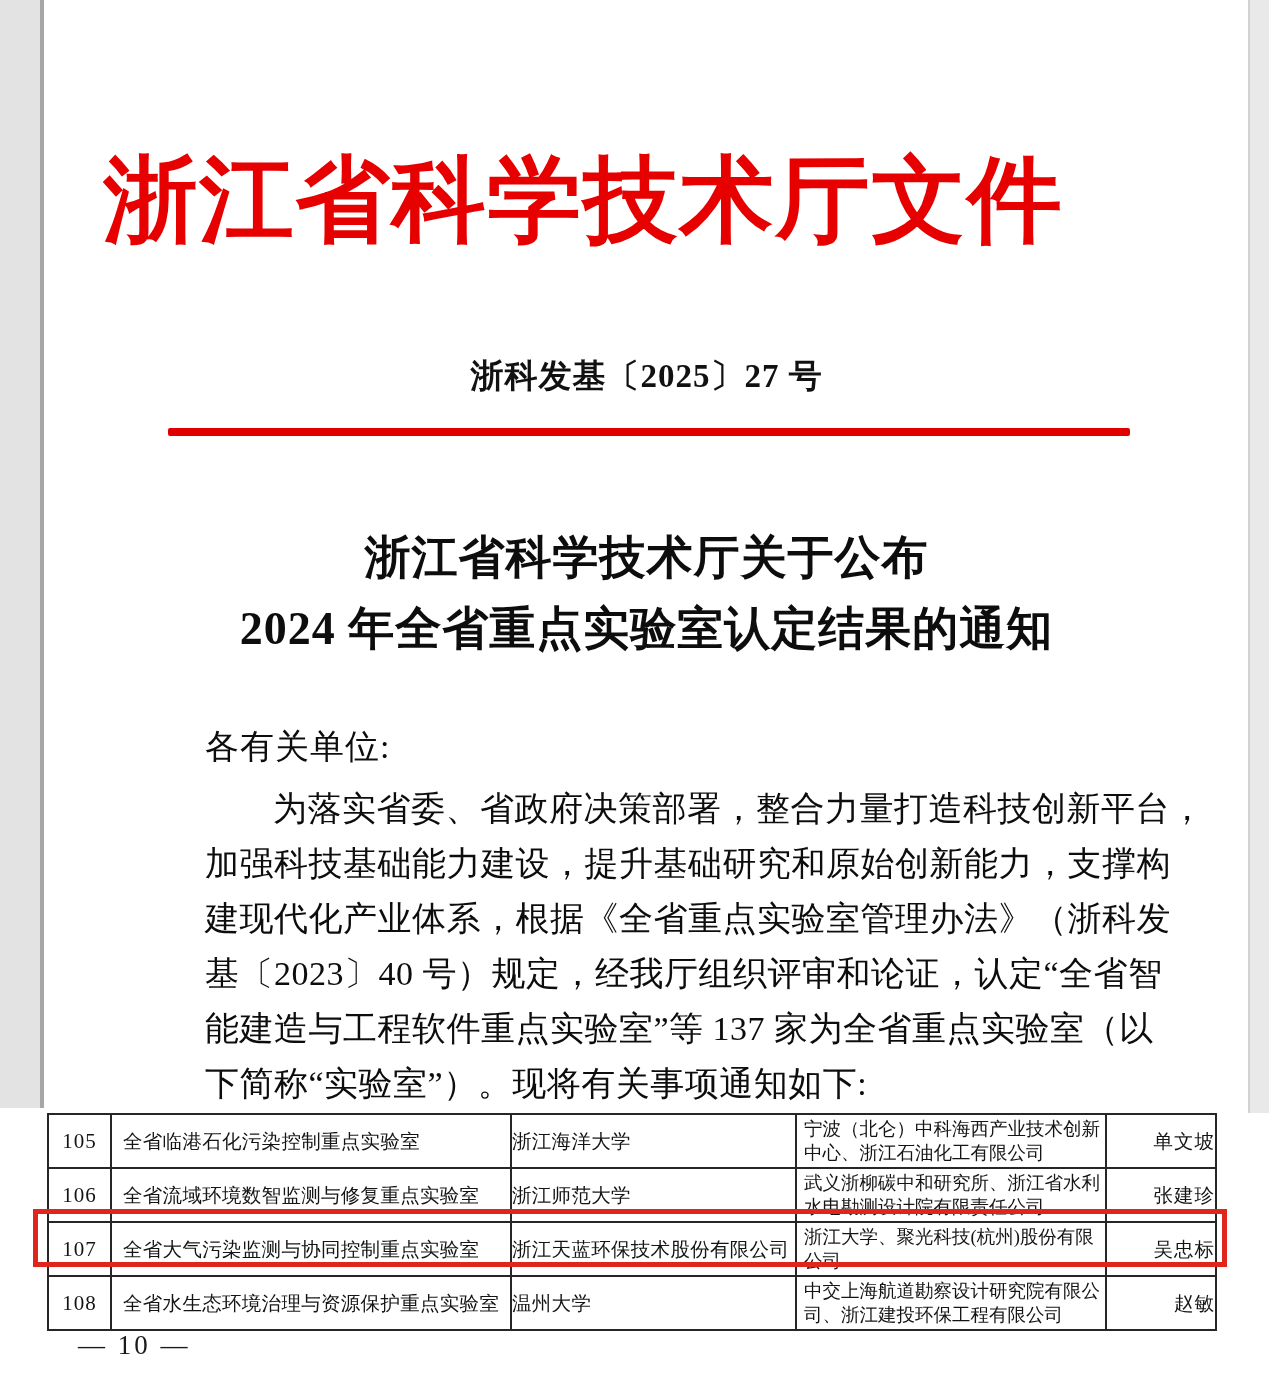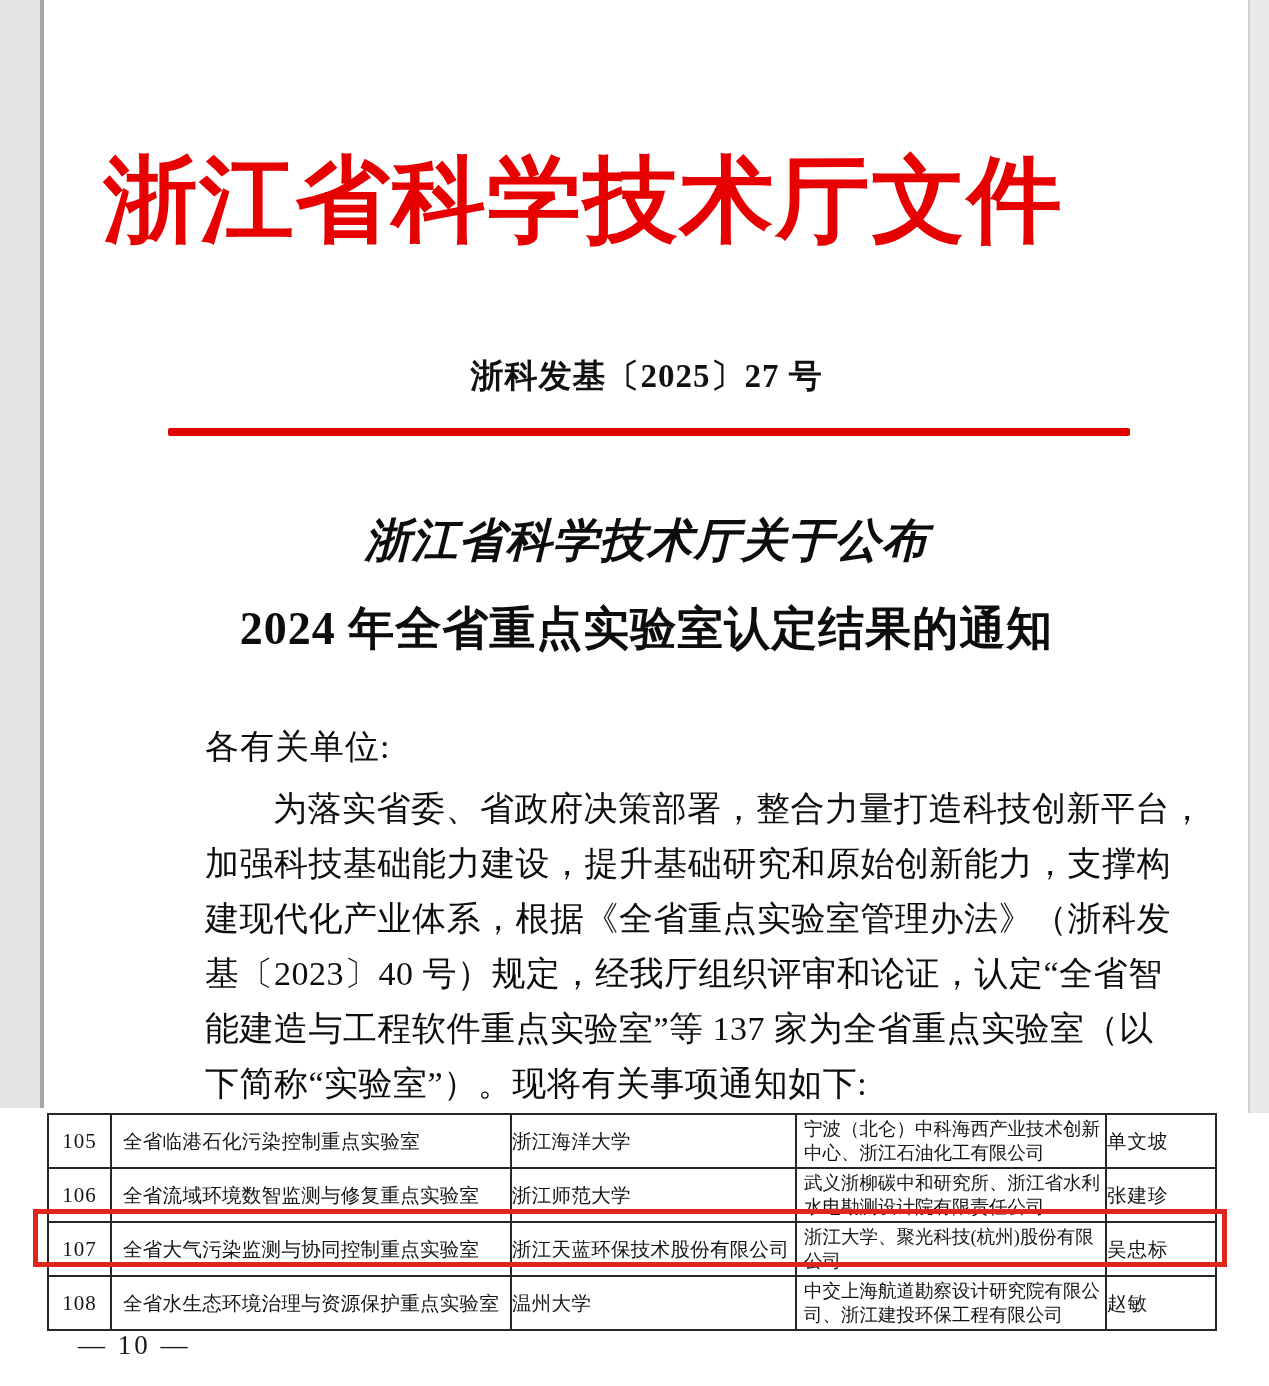--- a/index.html
+++ b/index.html
@@ -66,21 +66,21 @@
     position: absolute;
     left: 45px;
     width: 1203px;
     text-align: center;
     font-size: 46px;
     font-weight: bold;
     letter-spacing: 1px;
     color: #0d0d0d;
     white-space: nowrap;
   }
-  .notice-title.line1 { top: 510px; font-style: italic; }
+  .notice-title.line1 { top: 527px; }
   .notice-title.line2 { top: 598px; }
   .salutation {
     position: absolute;
     left: 205px; top: 724px;
     font-size: 34px;
     letter-spacing: 1px;
     color: #0d0d0d;
   }
   .body-line {
     position: absolute;
@@ -129,21 +129,21 @@
   .labs-table tr:nth-child(4) { height: 52px; }
   td.c-num { text-align: center; font-size: 21px; letter-spacing: 1px; }
   td.c-lab { padding-left: 11px; letter-spacing: 0.3px; }
   td.c-inst { letter-spacing: 0.3px; }
   td.c-part {
     font-size: 18.5px;
     line-height: 24px;
     padding: 2px 4px 2px 7px;
     letter-spacing: 0;
   }
-  td.c-dir { text-align: left; letter-spacing: 1px; }
+  td.c-dir { text-align: right; letter-spacing: 1px; }
 
   .highlight-box {
     position: absolute;
     left: 33px; top: 1209px;
     width: 1184px; height: 48px;
     border: 5px solid #e0251c;
     background: transparent;
     z-index: 5;
     pointer-events: none;
   }

